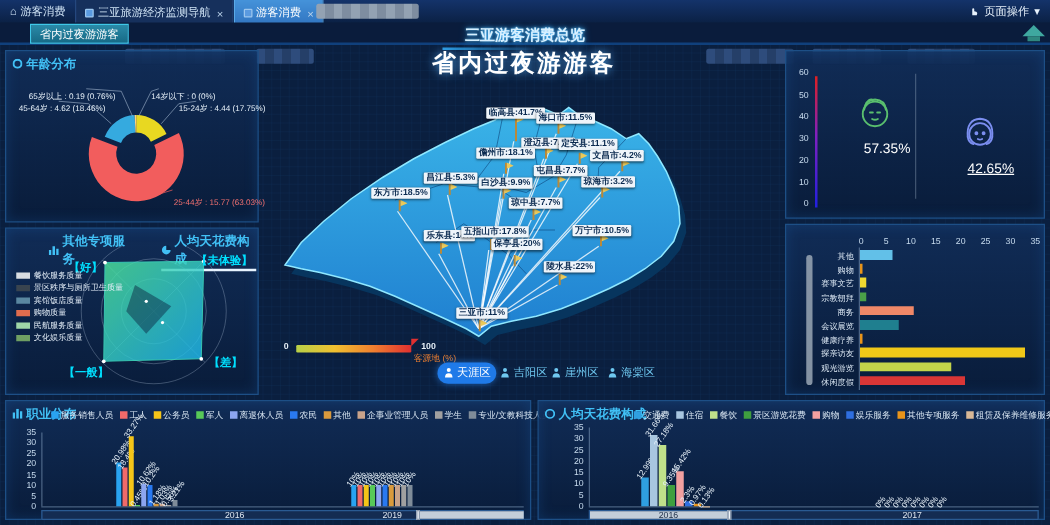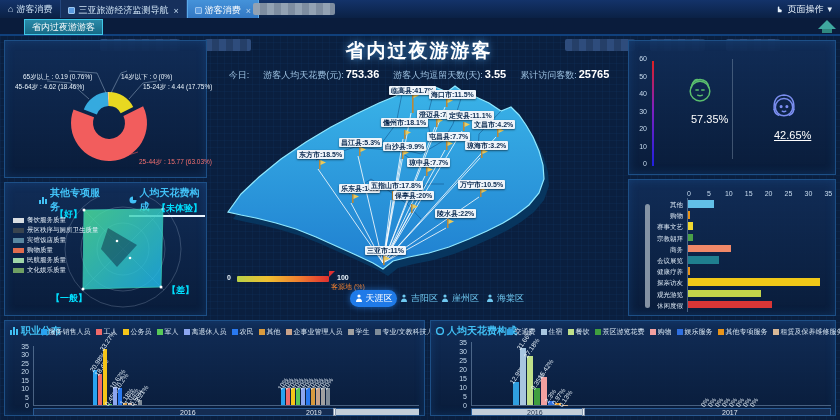--- a/index.html
+++ b/index.html
@@ -115,34 +115,29 @@
       <span>▾</span>
     </div>
   </div>
 
   <div class="subbar">
     <div class="sub-tab">
       <span>省内过夜游游客</span>
     </div>
     <div class="redact navy" style="left:100px;top:21px;width:80px;height:12px;"></div>
     <div class="redact navy" style="left:205px;top:21px;width:46px;height:12px;"></div>
+    <div class="center-title">三亚游客消费总览</div>
     <div class="redact navy" style="left:565px;top:21px;width:70px;height:12px;"></div>
     <div class="redact navy" style="left:650px;top:21px;width:55px;height:12px;"></div>
     <div class="redact navy" style="left:726px;top:21px;width:54px;height:12px;"></div>
   </div>
   <div class="roof-icon"></div>
 
   <div class="c-header">
     <div class="c-title">省内过夜游游客</div>
-    <div class="c-stats">
-      <span>今日:</span>
-      <span><span>游客人均天花费(元):</span><b>753.36</b></span>
-      <span><span>游客人均逗留天数(天):</span><b>3.55</b></span>
-      <span><span>累计访问客数:</span><b>25765</b></span>
-    </div>
   </div>
 
   <div class="map-area">
     <svg width="418" height="236" viewBox="0 0 418 236" style="position:absolute;left:0;top:0;">
       <defs>
         <linearGradient id="isl" x1="0" y1="0" x2="0" y2="1">
           <stop offset="0" stop-color="#3ab4e8"></stop>
             <stop offset="1" stop-color="#1f7fd0"></stop>
         </linearGradient>
       </defs>
@@ -307,20 +302,26 @@
           <svg width="8" height="9" viewBox="0 0 8 9">
             <circle cx="4" cy="2" r="1.6" fill="currentColor"></circle>
             <path d="M1,8 Q1,4.5 4,4.5 Q7,4.5 7,8 Z" fill="currentColor"></path>
           </svg>
           <span>海棠区</span>
         </div>
       </div>
   </div>
 
   <div class="panel" style="left:4px;top:40px;width:203px;height:138px;">
+    <div class="p-title">
+      <svg class="p-ico" viewBox="0 0 8 8">
+          <circle cx="4" cy="4" r="3.2" fill="none" stroke="#41c0f5" stroke-width="1.6"></circle>
+        </svg>
+      <span>年龄分布</span>
+    </div>
     <svg width="203" height="120" viewBox="0 0 203 120" style="position:absolute;left:0;top:14px;">
       <path d="M104,37 A27,27 0 0 1 128.2,52.1 L115.7,58.3 A13,13 0 0 0 104,51 Z" fill="#e8d821"></path>
       <path d="M138.1,51.3 A38,38 0 1 1 68.5,54.5 L89,62.3 A16,16 0 1 0 118.4,61 Z" fill="#f25d5d"></path>
       <path d="M78.8,54.4 A27,27 0 0 1 102.7,37 L103.4,51 A13,13 0 0 0 91.8,59.4 Z" fill="#35aadf"></path>
       <path d="M102.7,37 A27,27 0 0 1 104,37 L104,51 A13,13 0 0 0 103.4,51 Z" fill="#ffd27f"></path>
       <g fill="none" stroke="rgba(200,220,240,.55)" stroke-width=".7">
         <polyline points="101,38 92,18 64,16"></polyline>
           <polyline points="106,38 116,18 122,16"></polyline>
         <polyline points="84,44 66,28 42,26"></polyline>
           <polyline points="124,44 138,28 152,26"></polyline>

